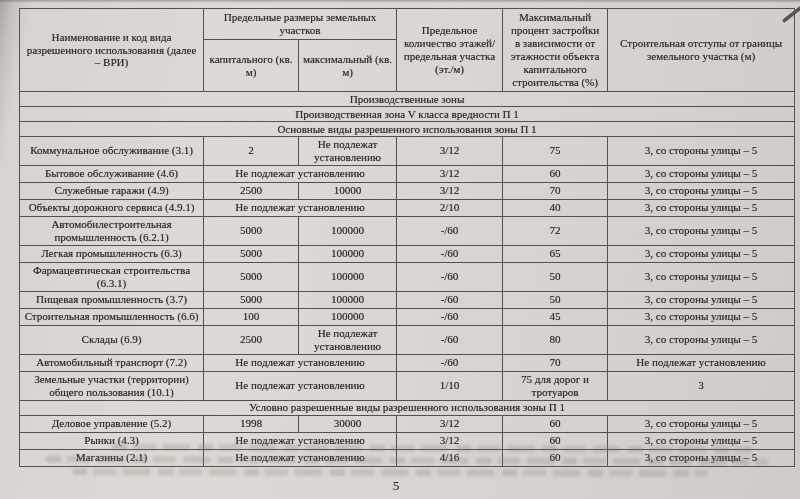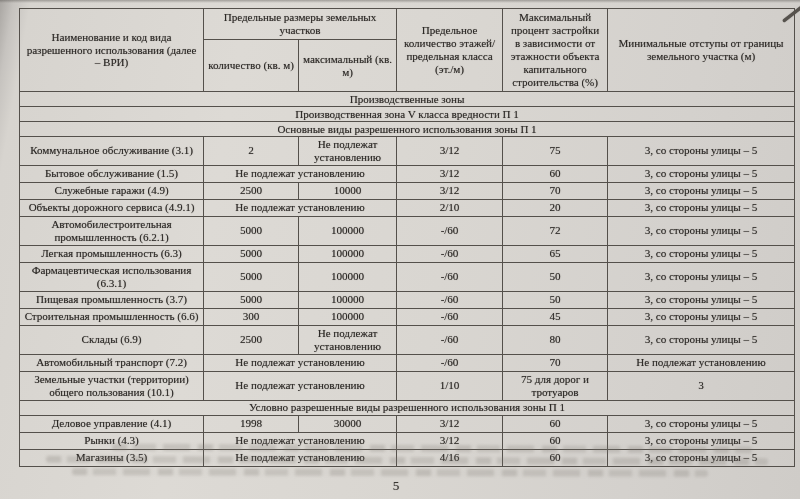--- a/index.html
+++ b/index.html
@@ -83,26 +83,26 @@
         <col style="width:95px">
         <col style="width:98px">
       <col style="width:106px">
         <col style="width:105px">
         <col style="width:187px">
     </colgroup>
     <thead>
       <tr>
         <th rowspan="2" class="h-side">Наименование и код вида разрешенного использования (далее – ВРИ)</th>
         <th colspan="2" class="h-top">Предельные размеры земельных участков</th>
-        <th rowspan="2" class="h-side">Предельное количество этажей/ предельная класса (эт./м)</th>
+        <th rowspan="2" class="h-side">Предельное количество этажей/ предельная участка (эт./м)</th>
         <th rowspan="2" class="h-side">Максимальный процент застройки в зависимости от этажности объекта капитального строительства (%)</th>
-        <th rowspan="2" class="h-side">Минимальные отступы от границы земельного участка (м)</th>
+        <th rowspan="2" class="h-side">Строительная отступы от границы земельного участка (м)</th>
       </tr>
       <tr>
-        <th class="h-sub">количество (кв. м)</th>
+        <th class="h-sub">капитального (кв. м)</th>
         <th class="h-sub">максимальный (кв. м)</th>
       </tr>
     </thead>
     <tbody>
         <tr class="section-row">
           <td colspan="6">Производственные зоны</td>
         </tr>
         <tr class="section-row">
           <td colspan="6">Производственная зона V класса вредности П 1</td>
         </tr>
@@ -111,76 +111,76 @@
         </tr>
         <tr class="data-row">
           <td>Коммунальное обслуживание (3.1)</td>
           <td>2</td>
           <td>Не подлежат установлению</td>
           <td>3/12</td>
           <td>75</td>
           <td>3, со стороны улицы – 5</td>
         </tr>
         <tr class="data-row">
-          <td>Бытовое обслуживание (1.5)</td>
+          <td>Бытовое обслуживание (4.6)</td>
           <td colspan="2">Не подлежат установлению</td>
           <td>3/12</td>
           <td>60</td>
           <td>3, со стороны улицы – 5</td>
         </tr>
         <tr class="data-row">
           <td>Служебные гаражи (4.9)</td>
           <td>2500</td>
           <td>10000</td>
           <td>3/12</td>
           <td>70</td>
           <td>3, со стороны улицы – 5</td>
         </tr>
         <tr class="data-row">
           <td>Объекты дорожного сервиса (4.9.1)</td>
           <td colspan="2">Не подлежат установлению</td>
           <td>2/10</td>
-          <td>20</td>
+          <td>40</td>
           <td>3, со стороны улицы – 5</td>
         </tr>
         <tr class="data-row">
           <td>Автомобилестроительная промышленность (6.2.1)</td>
           <td>5000</td>
           <td>100000</td>
           <td>-/60</td>
           <td>72</td>
           <td>3, со стороны улицы – 5</td>
         </tr>
         <tr class="data-row">
           <td>Легкая промышленность (6.3)</td>
           <td>5000</td>
           <td>100000</td>
           <td>-/60</td>
           <td>65</td>
           <td>3, со стороны улицы – 5</td>
         </tr>
         <tr class="data-row">
-          <td>Фармацевтическая использования (6.3.1)</td>
+          <td>Фармацевтическая строительства (6.3.1)</td>
           <td>5000</td>
           <td>100000</td>
           <td>-/60</td>
           <td>50</td>
           <td>3, со стороны улицы – 5</td>
         </tr>
         <tr class="data-row">
           <td>Пищевая промышленность (3.7)</td>
           <td>5000</td>
           <td>100000</td>
           <td>-/60</td>
           <td>50</td>
           <td>3, со стороны улицы – 5</td>
         </tr>
         <tr class="data-row">
           <td>Строительная промышленность (6.6)</td>
-          <td>300</td>
+          <td>100</td>
           <td>100000</td>
           <td>-/60</td>
           <td>45</td>
           <td>3, со стороны улицы – 5</td>
         </tr>
         <tr class="data-row">
           <td>Склады (6.9)</td>
           <td>2500</td>
           <td>Не подлежат установлению</td>
           <td>-/60</td>
@@ -198,36 +198,36 @@
           <td>Земельные участки (территории) общего пользования (10.1)</td>
           <td colspan="2">Не подлежат установлению</td>
           <td>1/10</td>
           <td>75 для дорог и тротуаров</td>
           <td>3</td>
         </tr>
         <tr class="section-row">
           <td colspan="6">Условно разрешенные виды разрешенного использования зоны П 1</td>
         </tr>
         <tr class="data-row">
-          <td>Деловое управление (4.1)</td>
+          <td>Деловое управление (5.2)</td>
           <td>1998</td>
           <td>30000</td>
           <td>3/12</td>
           <td>60</td>
           <td>3, со стороны улицы – 5</td>
         </tr>
         <tr class="data-row">
           <td>Рынки (4.3)</td>
           <td colspan="2">Не подлежат установлению</td>
           <td>3/12</td>
           <td>60</td>
           <td>3, со стороны улицы – 5</td>
         </tr>
         <tr class="data-row">
-          <td>Магазины (3.5)</td>
+          <td>Магазины (2.1)</td>
           <td colspan="2">Не подлежат установлению</td>
           <td>4/16</td>
           <td>60</td>
           <td>3, со стороны улицы – 5</td>
         </tr>
       </tbody>
   </table>
 
   <div class="bleed bleed-1"></div>
   <div class="bleed bleed-2"></div>

